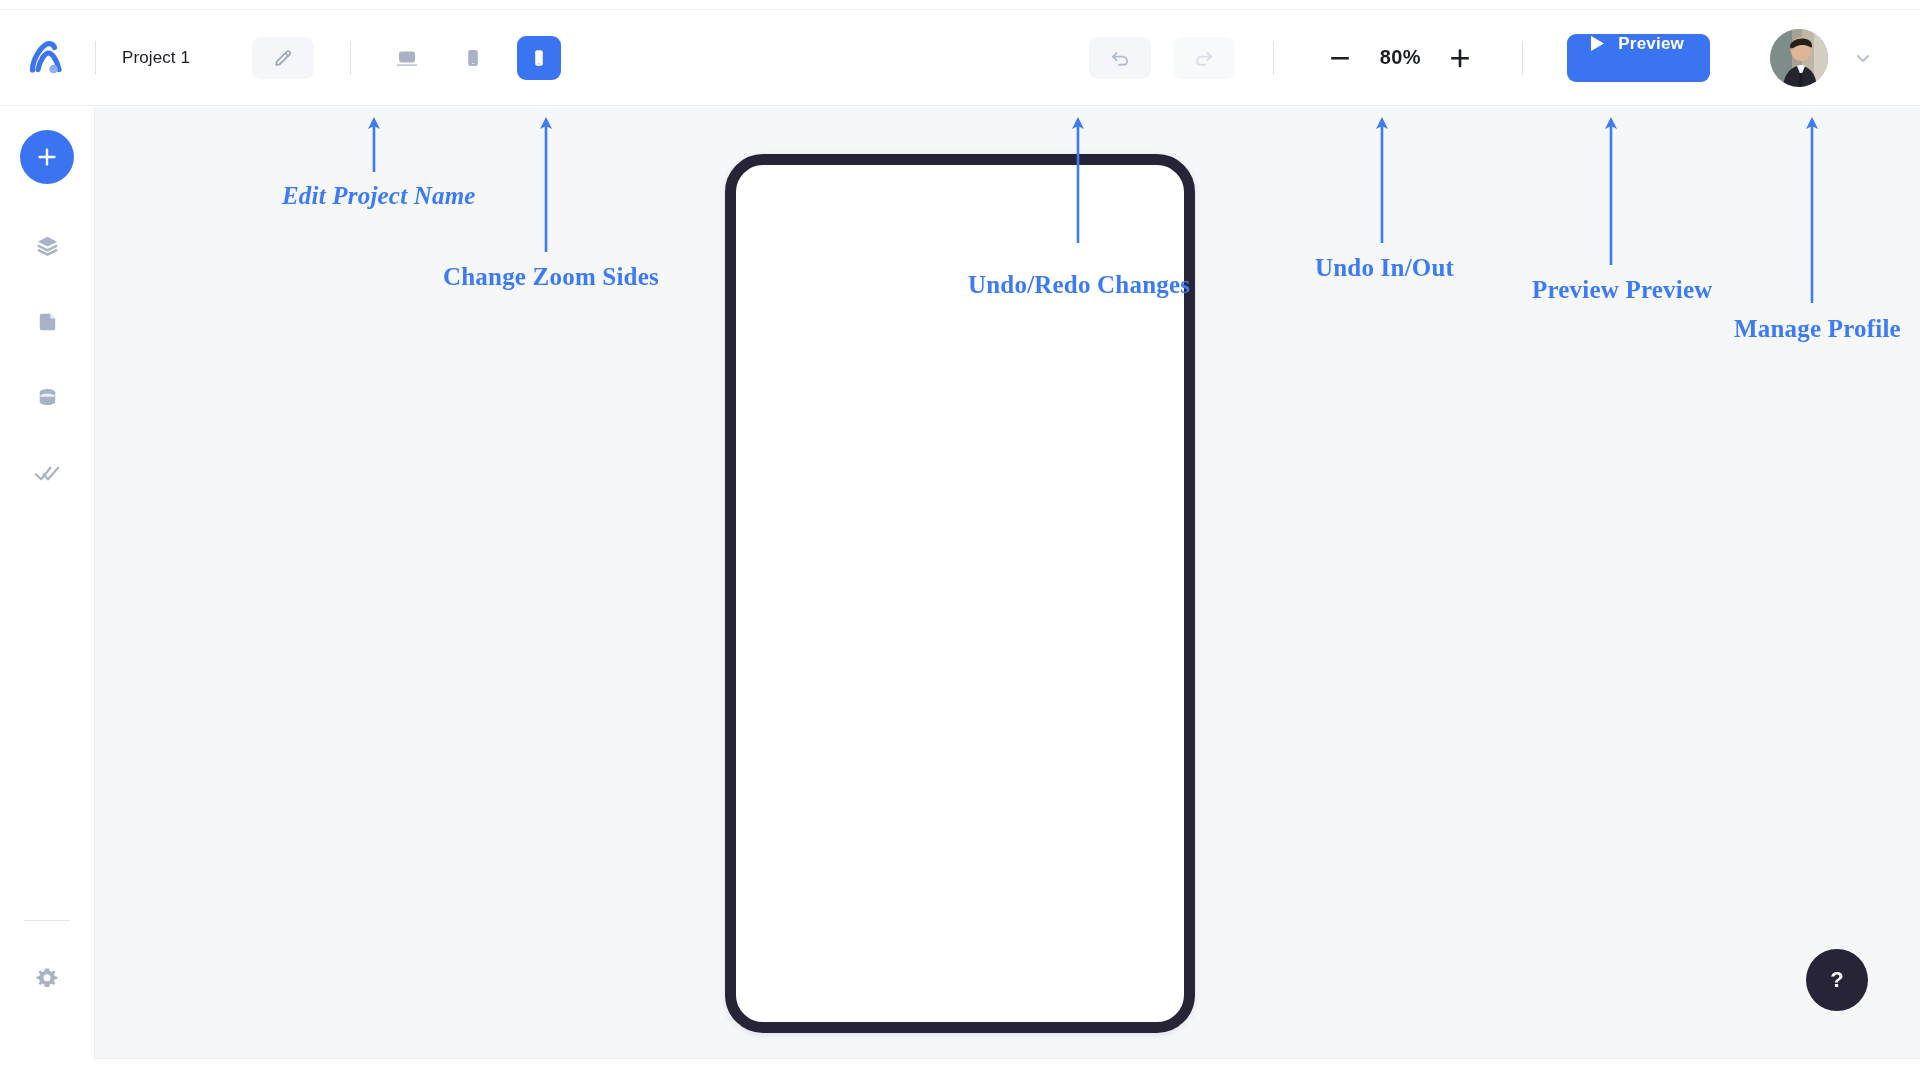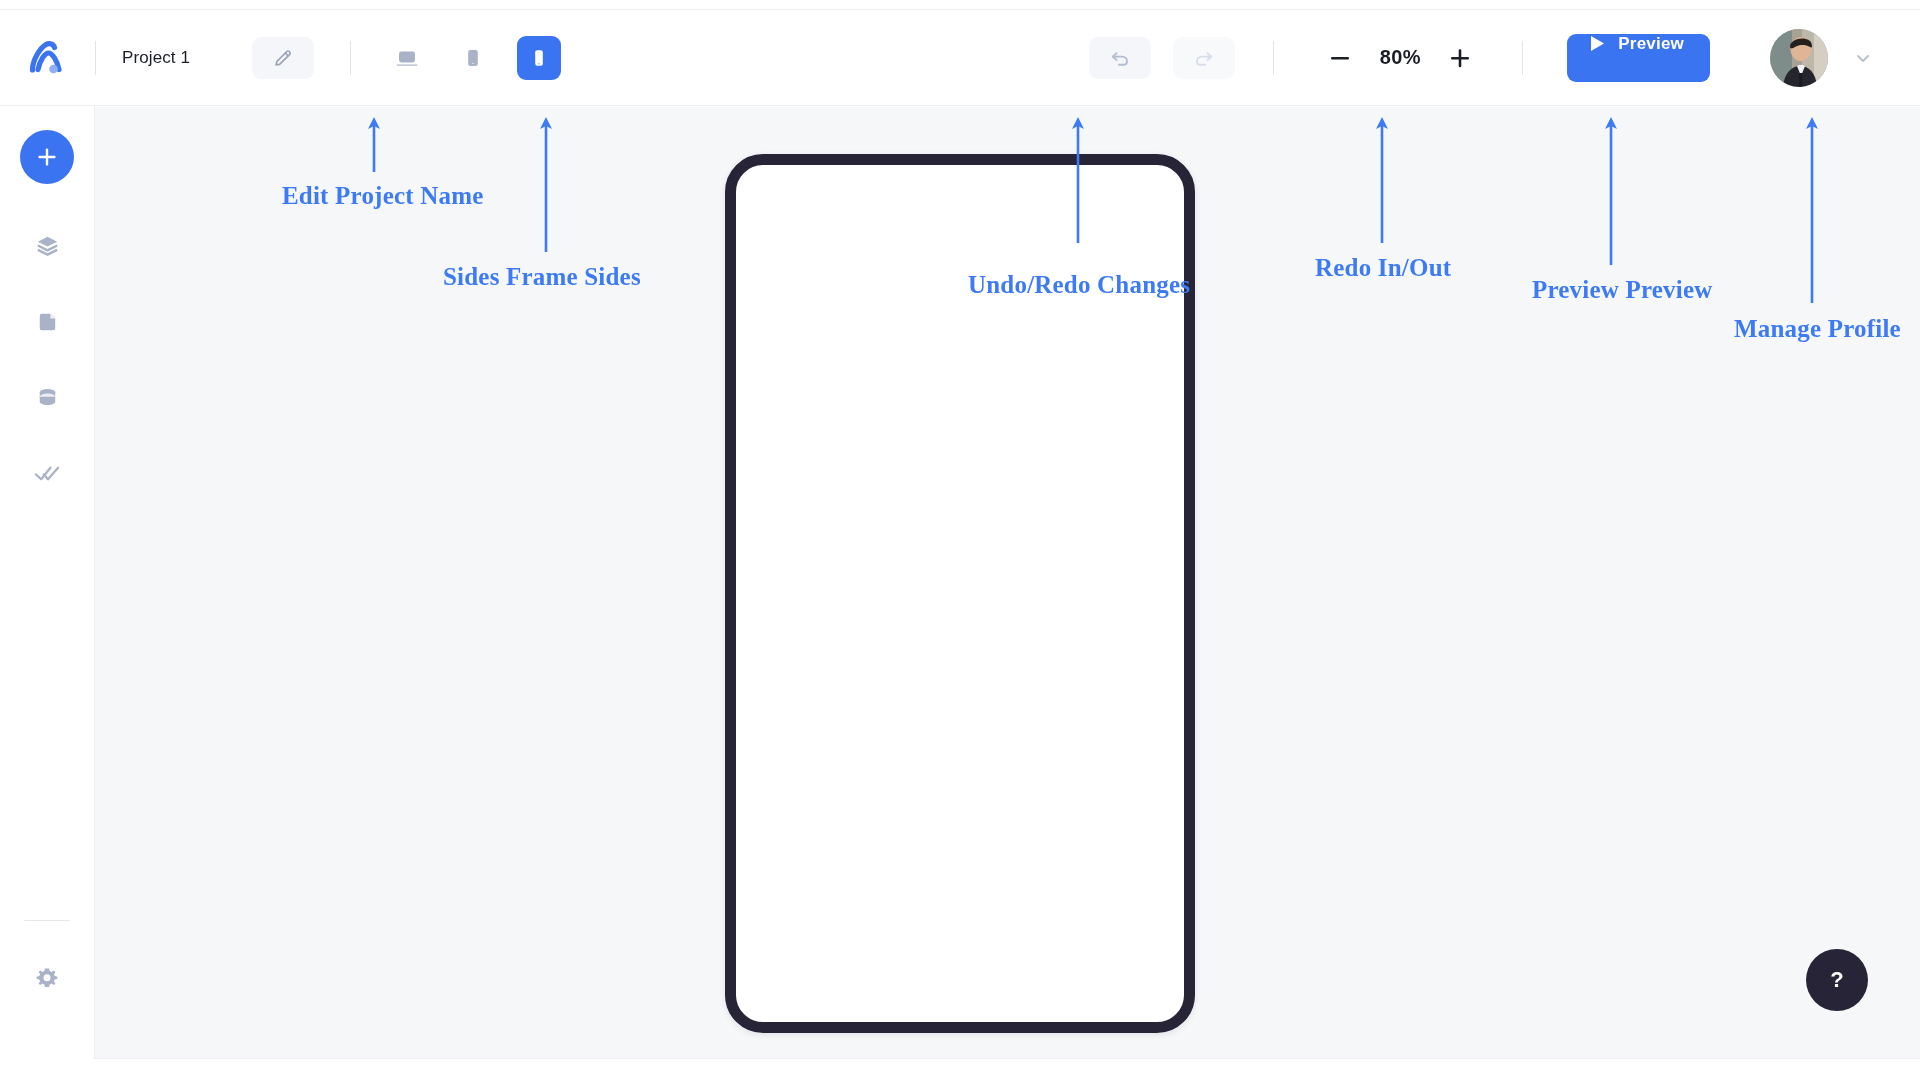--- a/index.html
+++ b/index.html
@@ -472,36 +472,36 @@
     </button>
   </div>
 
   <div class="botstrip"></div>
 
   <div id="annotation-layer">
       <svg class="arrow" width="22" height="55" style="left: 363px; top: 117px;">
         <line x1="11" y1="55" x2="11" y2="9" stroke="#3d7af5" stroke-width="2.6"></line>
         <path d="M11 0 L17 12 L11 9 L5 12 Z" fill="#3d7af5"></path>
       </svg>
-      <div class="annotation" style="left: 282px; top: 182px;">Edit Project Name</div>
+      <div class="annotation" style="left: 282px; top: 182px; font-style: italic;">Edit Project Name</div>
       <svg class="arrow" width="22" height="135" style="left: 535px; top: 117px;">
         <line x1="11" y1="135" x2="11" y2="9" stroke="#3d7af5" stroke-width="2.6"></line>
         <path d="M11 0 L17 12 L11 9 L5 12 Z" fill="#3d7af5"></path>
       </svg>
-      <div class="annotation" style="left: 443px; top: 263px;">Sides Frame Sides</div>
+      <div class="annotation" style="left: 443px; top: 263px;">Change Zoom Sides</div>
       <svg class="arrow" width="22" height="126" style="left: 1067px; top: 117px;">
         <line x1="11" y1="126" x2="11" y2="9" stroke="#3d7af5" stroke-width="2.6"></line>
         <path d="M11 0 L17 12 L11 9 L5 12 Z" fill="#3d7af5"></path>
       </svg>
       <div class="annotation" style="left: 968px; top: 271px;">Undo/Redo Changes</div>
       <svg class="arrow" width="22" height="126" style="left: 1371px; top: 117px;">
         <line x1="11" y1="126" x2="11" y2="9" stroke="#3d7af5" stroke-width="2.6"></line>
         <path d="M11 0 L17 12 L11 9 L5 12 Z" fill="#3d7af5"></path>
       </svg>
-      <div class="annotation" style="left: 1315px; top: 254px;">Redo In/Out</div>
+      <div class="annotation" style="left: 1315px; top: 254px;">Undo In/Out</div>
       <svg class="arrow" width="22" height="148" style="left: 1600px; top: 117px;">
         <line x1="11" y1="148" x2="11" y2="9" stroke="#3d7af5" stroke-width="2.6"></line>
         <path d="M11 0 L17 12 L11 9 L5 12 Z" fill="#3d7af5"></path>
       </svg>
       <div class="annotation" style="left: 1532px; top: 276px;">Preview Preview</div>
       <svg class="arrow" width="22" height="186" style="left: 1801px; top: 117px;">
         <line x1="11" y1="186" x2="11" y2="9" stroke="#3d7af5" stroke-width="2.6"></line>
         <path d="M11 0 L17 12 L11 9 L5 12 Z" fill="#3d7af5"></path>
       </svg>
       <div class="annotation" style="left: 1734px; top: 315px;">Manage Profile</div>

